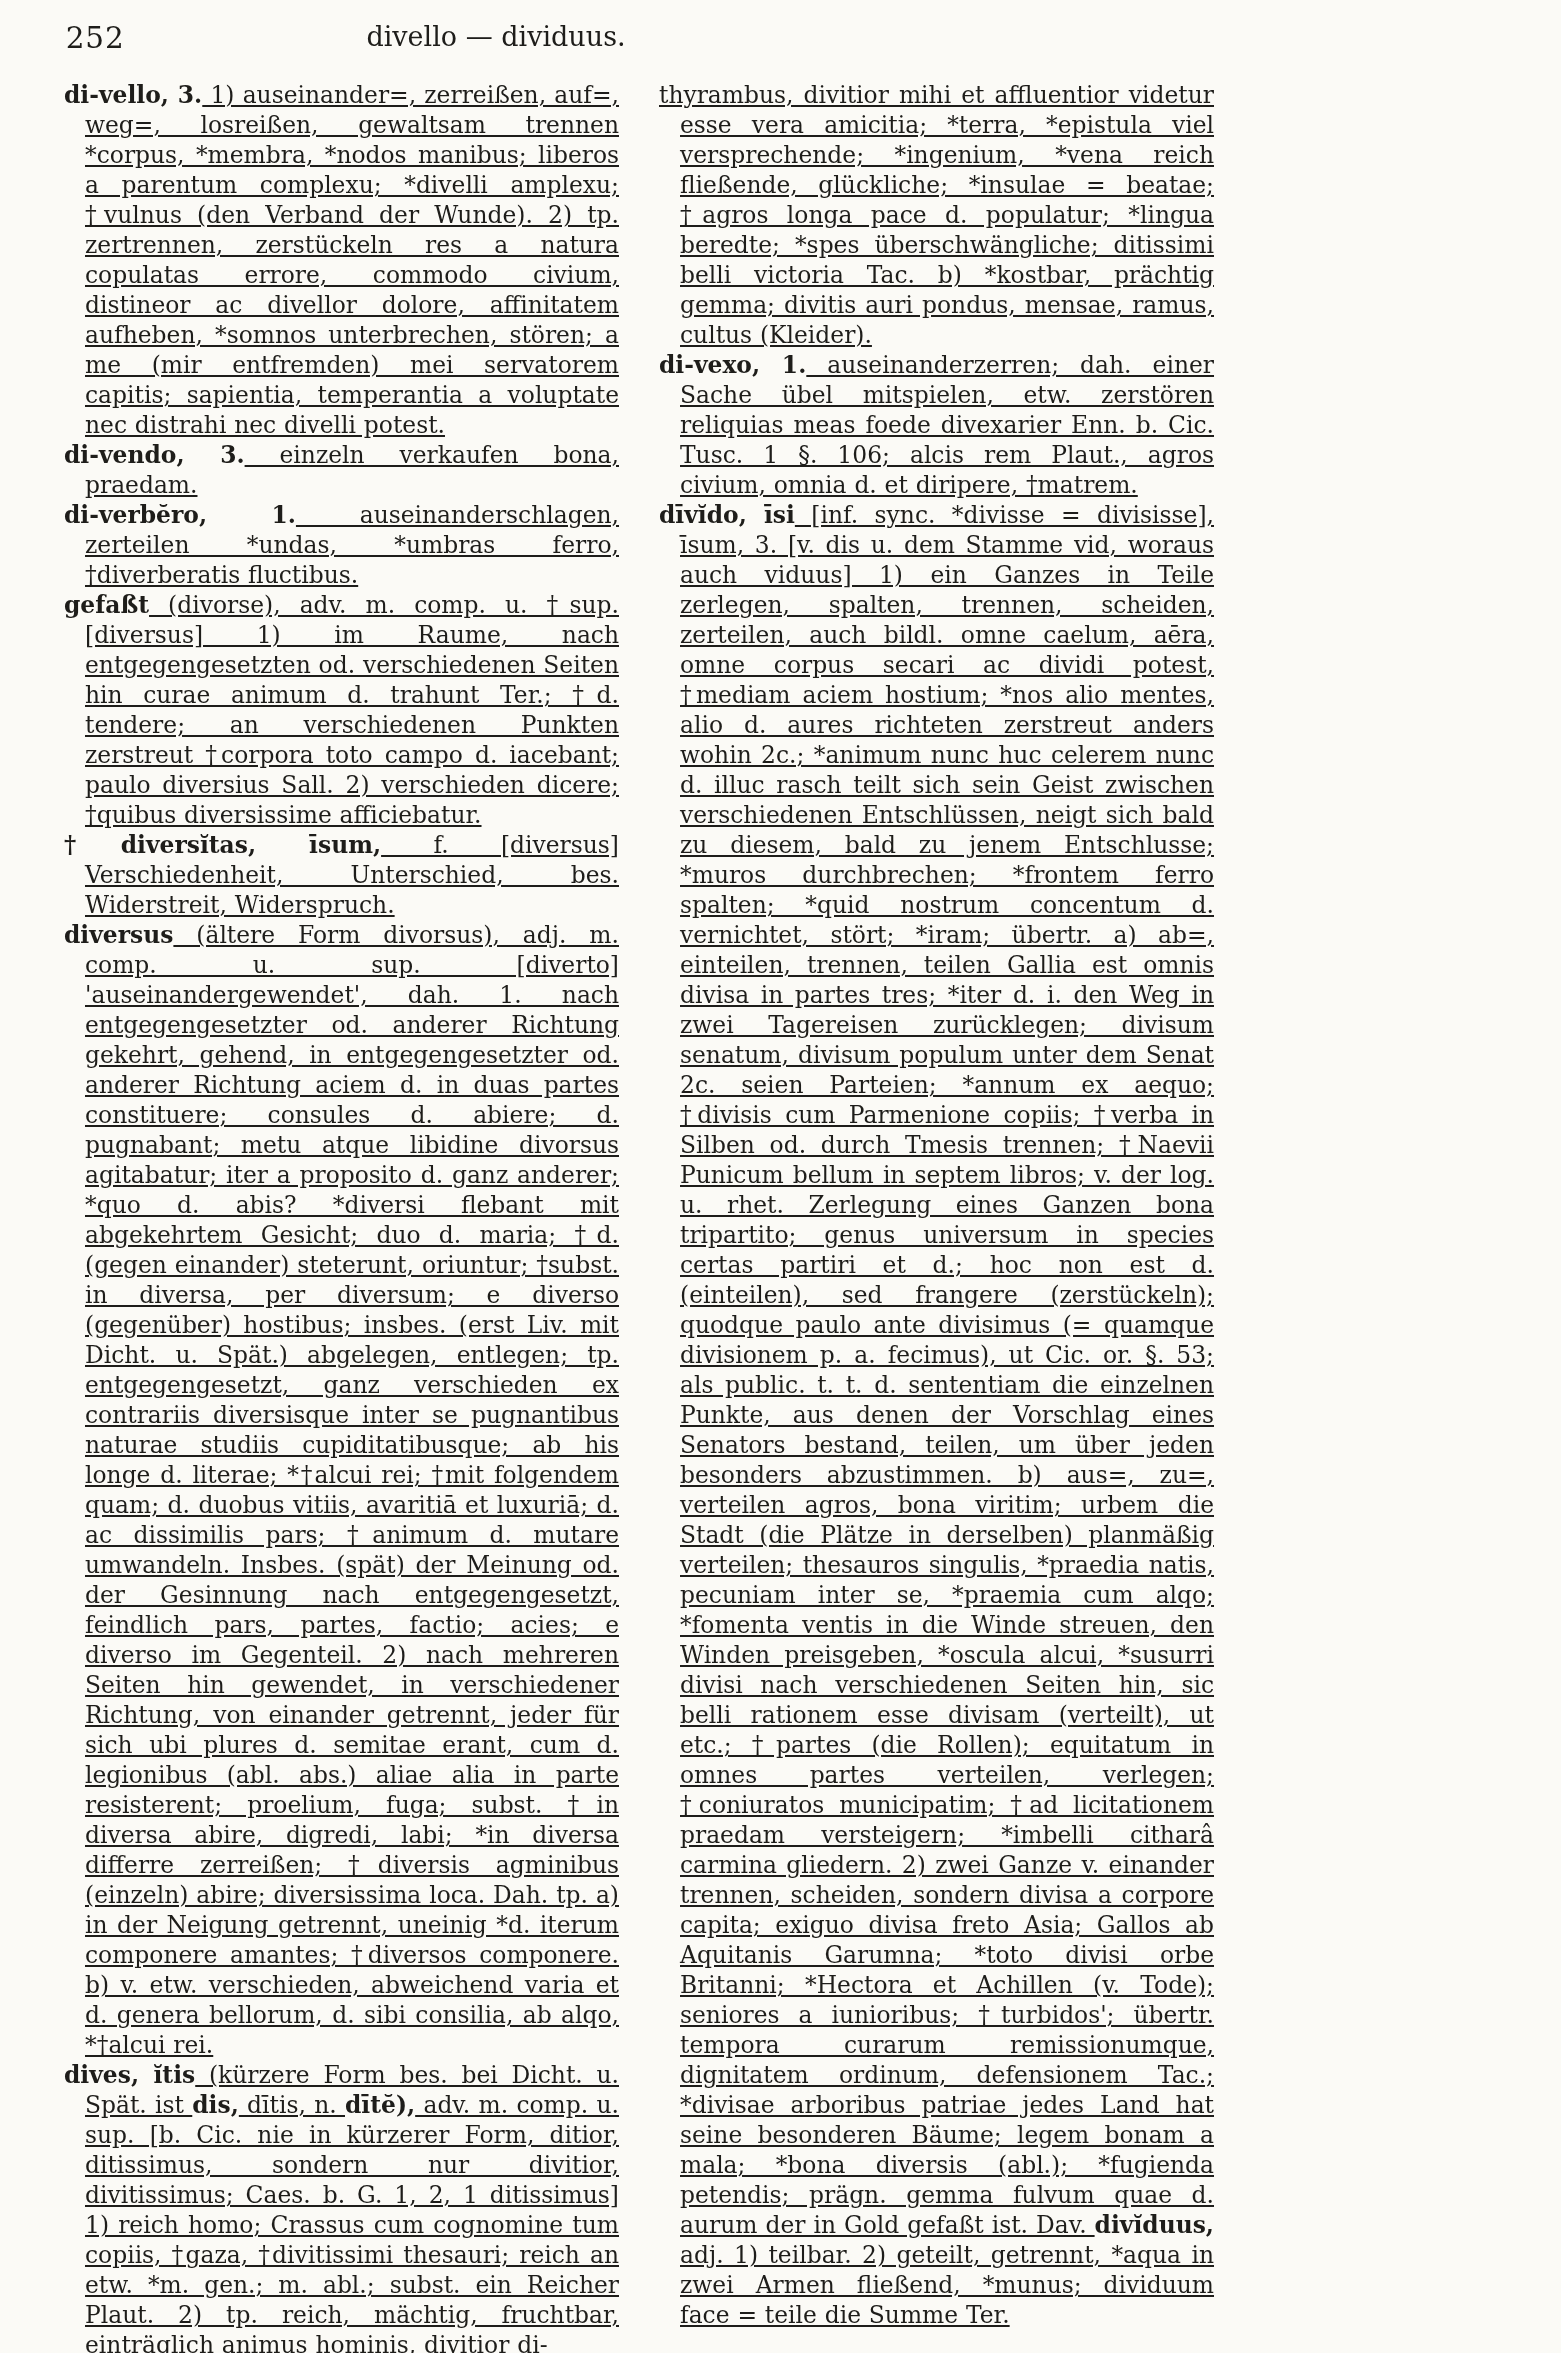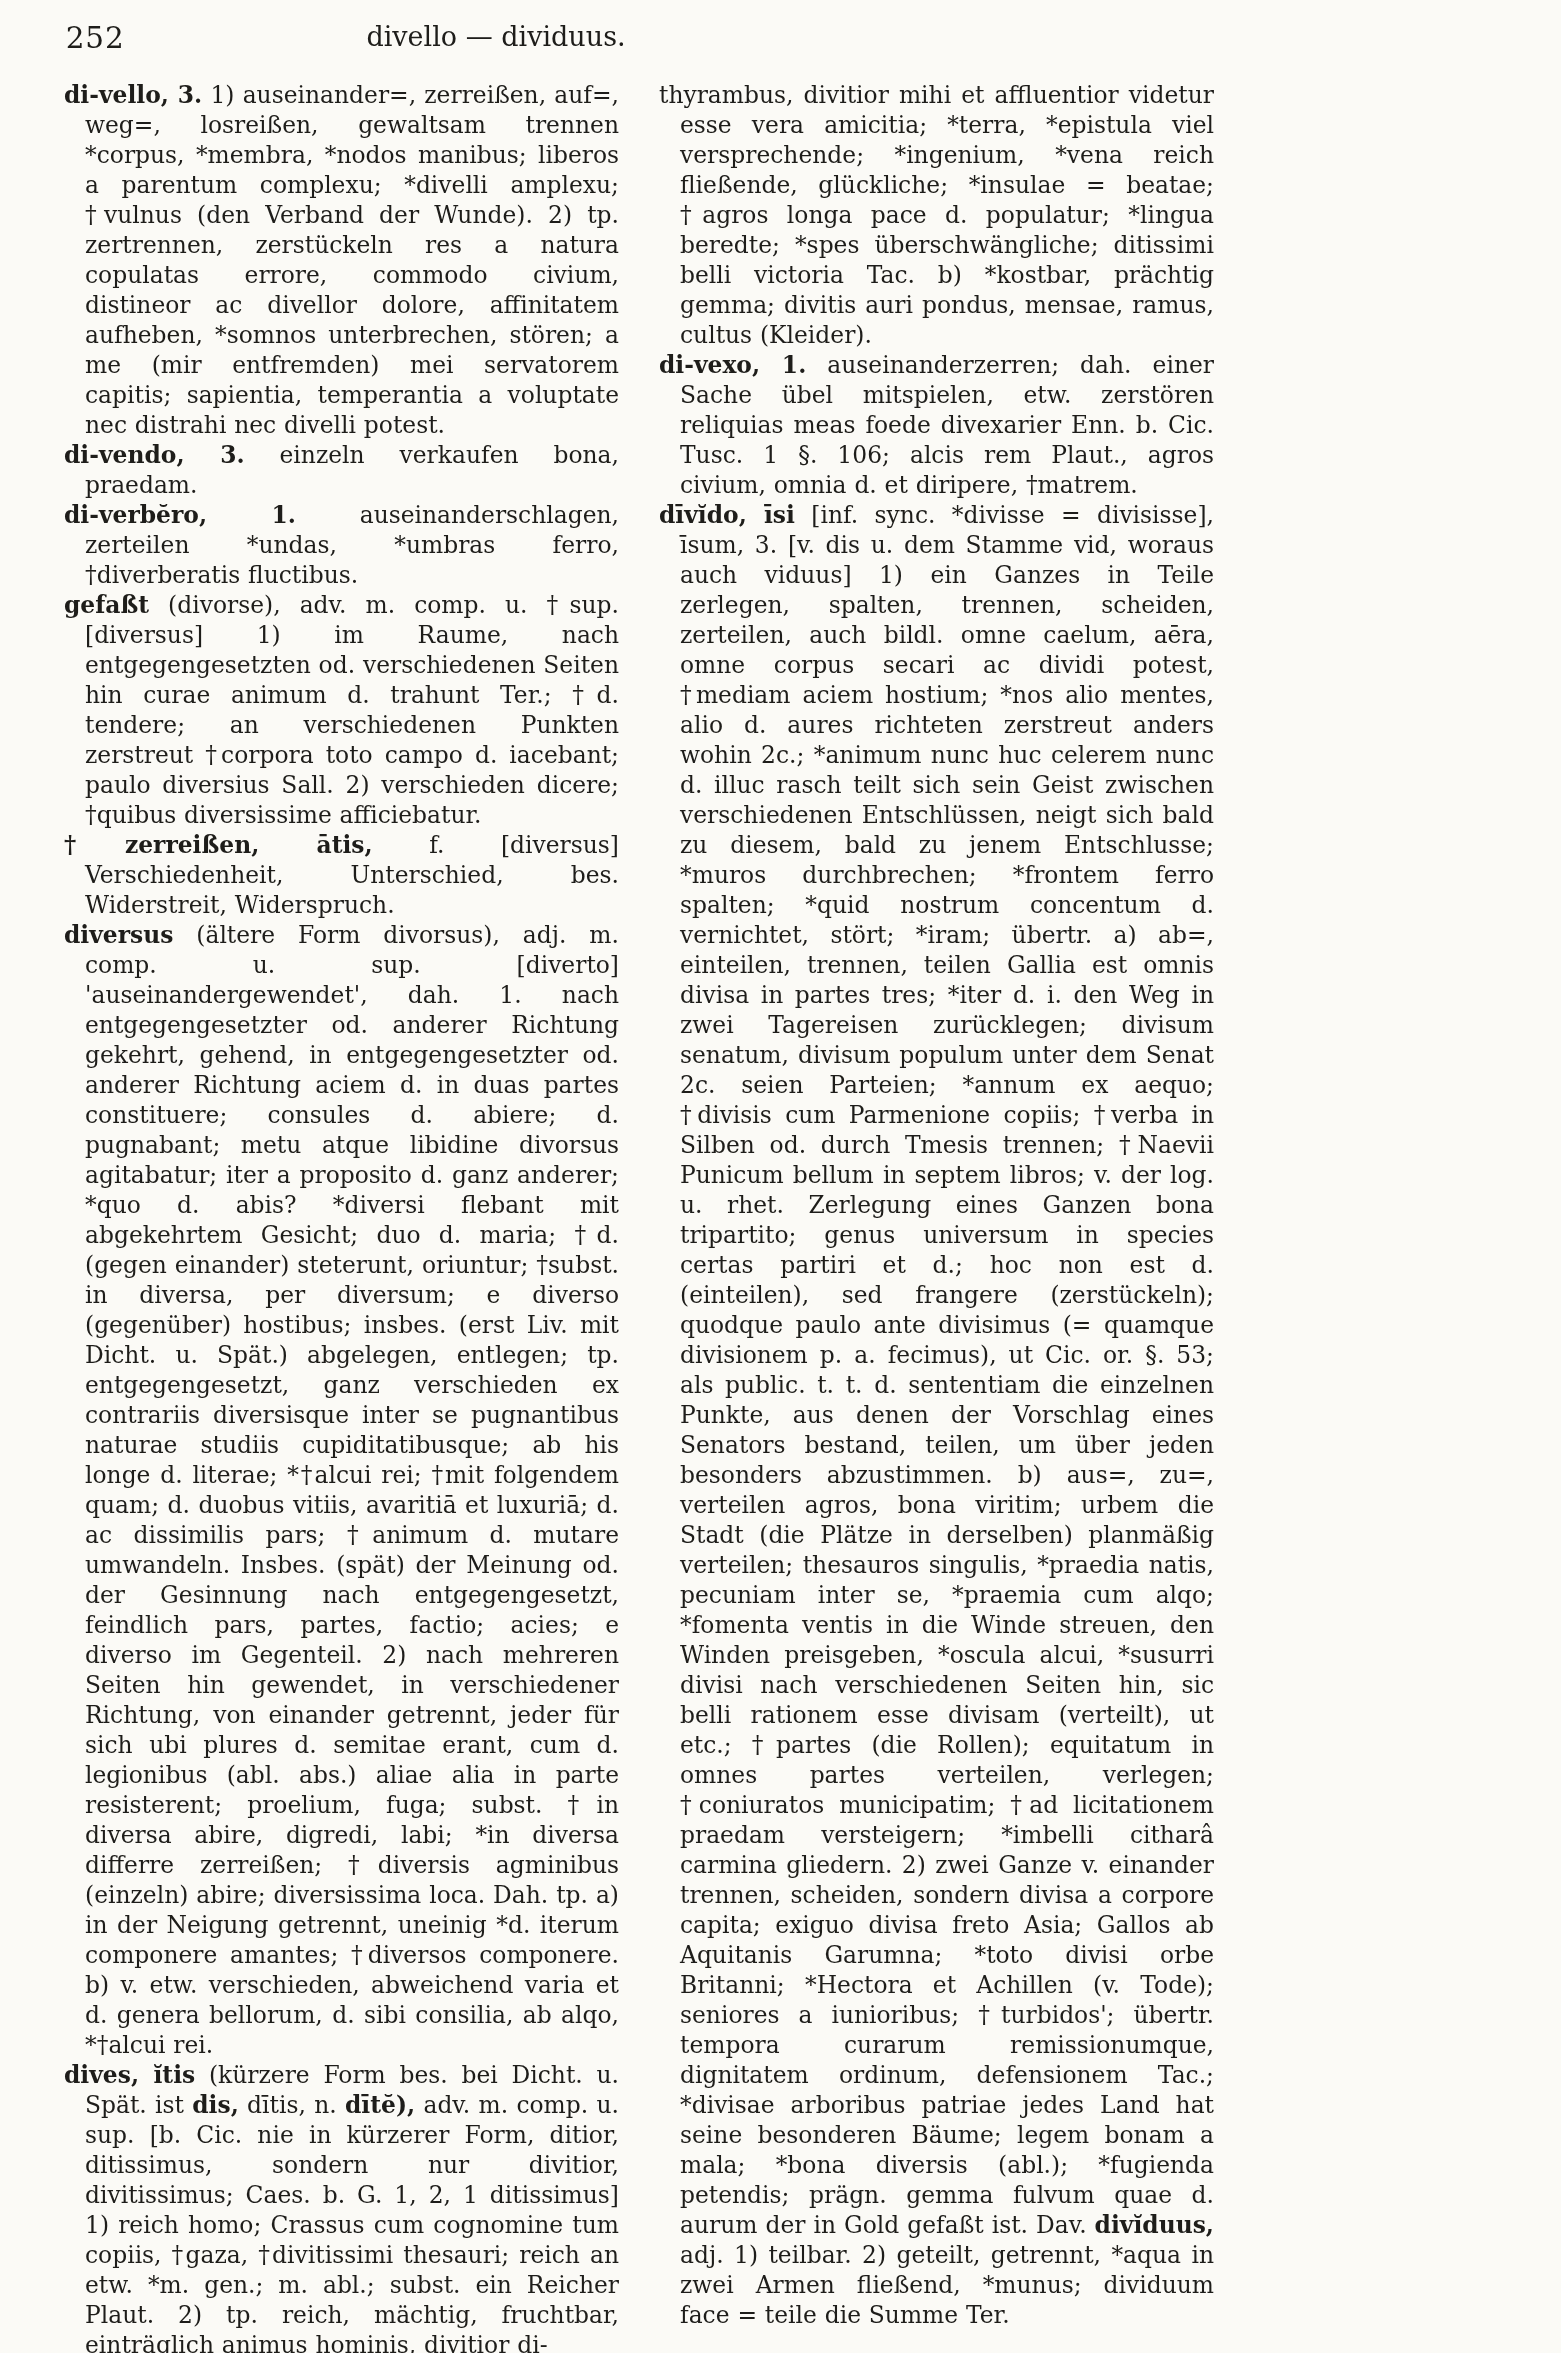--- a/index.html
+++ b/index.html
@@ -46,37 +46,37 @@
     line-height: 30px;
     text-align: justify;
     word-spacing: 0.4px;
   }
   .entry {
     margin: 0;
     padding-left: 21px;
     text-indent: -21px;
   }
   .entry b { font-weight: 700; }
-  .entry span { font-weight: 400; }
+  .entry span { font-weight: 400; text-decoration: underline; }
 </style>
 </head>
 <body>
 
 <div class="page">
   <div class="header">
     <span class="page-number">252</span>
     <span class="running-title">divello — dividuus.</span>
   </div>
   <div class="columns">
     <div class="col">
         <p class="entry"><b>di-vello, 3.</b><span> 1) auseinander=, zerreißen, auf=, weg=, losreißen, gewaltsam trennen *corpus, *membra, *nodos manibus; liberos a parentum complexu; *divelli amplexu; †vulnus (den Verband der Wunde). 2) tp. zertrennen, zerstückeln res a natura copulatas errore, commodo civium, distineor ac divellor dolore, affinitatem aufheben, *somnos unterbrechen, stören; a me (mir entfremden) mei servatorem capitis; sapientia, temperantia a voluptate nec distrahi nec divelli potest.</span></p>
         <p class="entry"><b>di-vendo, 3.</b><span> einzeln verkaufen bona, praedam.</span></p>
         <p class="entry"><b>di-verbĕro, 1.</b><span> auseinanderschlagen, zerteilen *undas, *umbras ferro, †diverberatis fluctibus.</span></p>
         <p class="entry"><b>gefaßt</b><span> (divorse), adv. m. comp. u. †sup. [diversus] 1) im Raume, nach entgegengesetzten od. verschiedenen Seiten hin curae animum d. trahunt Ter.; †d. tendere; an verschiedenen Punkten zerstreut †corpora toto campo d. iacebant; paulo diversius Sall. 2) verschieden dicere; †quibus diversissime afficiebatur.</span></p>
-        <p class="entry"><b>†zerreißen, ātis,</b><span> f. [diversus] Verschiedenheit, Unterschied, bes. Widerstreit, Widerspruch.</span></p>
+        <p class="entry"><b>†diversĭtas, īsum,</b><span> f. [diversus] Verschiedenheit, Unterschied, bes. Widerstreit, Widerspruch.</span></p>
         <p class="entry"><b>diversus</b><span> (ältere Form divorsus), adj. m. comp. u. sup. [diverto] 'auseinandergewendet', dah. 1. nach entgegengesetzter od. anderer Richtung gekehrt, gehend, in entgegengesetzter od. anderer Richtung aciem d. in duas partes constituere; consules d. abiere; d. pugnabant; metu atque libidine divorsus agitabatur; iter a proposito d. ganz anderer; *quo d. abis? *diversi flebant mit abgekehrtem Gesicht; duo d. maria; †d. (gegen einander) steterunt, oriuntur; †subst. in diversa, per diversum; e diverso (gegenüber) hostibus; insbes. (erst Liv. mit Dicht. u. Spät.) abgelegen, entlegen; tp. entgegengesetzt, ganz verschieden ex contrariis diversisque inter se pugnantibus naturae studiis cupiditatibusque; ab his longe d. literae; *†alcui rei; †mit folgendem quam; d. duobus vitiis, avaritiā et luxuriā; d. ac dissimilis pars; †animum d. mutare umwandeln. Insbes. (spät) der Meinung od. der Gesinnung nach entgegengesetzt, feindlich pars, partes, factio; acies; e diverso im Gegenteil. 2) nach mehreren Seiten hin gewendet, in verschiedener Richtung, von einander getrennt, jeder für sich ubi plures d. semitae erant, cum d. legionibus (abl. abs.) aliae alia in parte resisterent; proelium, fuga; subst. †in diversa abire, digredi, labi; *in diversa differre zerreißen; †diversis agminibus (einzeln) abire; diversissima loca. Dah. tp. a) in der Neigung getrennt, uneinig *d. iterum componere amantes; †diversos componere. b) v. etw. verschieden, abweichend varia et d. genera bellorum, d. sibi consilia, ab alqo, *†alcui rei.</span></p>
         <p class="entry"><b>dives, ĭtis</b><span> (kürzere Form bes. bei Dicht. u. Spät. ist </span><b>dis,</b><span> dītis, n. </span><b>dītĕ),</b><span> adv. m. comp. u. sup. [b. Cic. nie in kürzerer Form, ditior, ditissimus, sondern nur divitior, divitissimus; Caes. b. G. 1, 2, 1 ditissimus] 1) reich homo; Crassus cum cognomine tum copiis, †gaza, †divitissimi thesauri; reich an etw. *m. gen.; m. abl.; subst. ein Reicher Plaut. 2) tp. reich, mächtig, fruchtbar, einträglich animus hominis, divitior di-</span></p>
       </div>
     <div class="col">
         <p class="entry cont"><span>thyrambus, divitior mihi et affluentior videtur esse vera amicitia; *terra, *epistula viel versprechende; *ingenium, *vena reich fließende, glückliche; *insulae = beatae; †agros longa pace d. populatur; *lingua beredte; *spes überschwängliche; ditissimi belli victoria Tac. b) *kostbar, prächtig gemma; divitis auri pondus, mensae, ramus, cultus (Kleider).</span></p>
         <p class="entry"><b>di-vexo, 1.</b><span> auseinanderzerren; dah. einer Sache übel mitspielen, etw. zerstören reliquias meas foede divexarier Enn. b. Cic. Tusc. 1 §. 106; alcis rem Plaut., agros civium, omnia d. et diripere, †matrem.</span></p>
         <p class="entry"><b>dīvĭdo, īsi</b><span> [inf. sync. *divisse = divisisse], īsum, 3. [v. dis u. dem Stamme vid, woraus auch viduus] 1) ein Ganzes in Teile zerlegen, spalten, trennen, scheiden, zerteilen, auch bildl. omne caelum, aēra, omne corpus secari ac dividi potest, †mediam aciem hostium; *nos alio mentes, alio d. aures richteten zerstreut anders wohin 2c.; *animum nunc huc celerem nunc d. illuc rasch teilt sich sein Geist zwischen verschiedenen Entschlüssen, neigt sich bald zu diesem, bald zu jenem Entschlusse; *muros durchbrechen; *frontem ferro spalten; *quid nostrum concentum d. vernichtet, stört; *iram; übertr. a) ab=, einteilen, trennen, teilen Gallia est omnis divisa in partes tres; *iter d. i. den Weg in zwei Tagereisen zurücklegen; divisum senatum, divisum populum unter dem Senat 2c. seien Parteien; *annum ex aequo; †divisis cum Parmenione copiis; †verba in Silben od. durch Tmesis trennen; †Naevii Punicum bellum in septem libros; v. der log. u. rhet. Zerlegung eines Ganzen bona tripartito; genus universum in species certas partiri et d.; hoc non est d. (einteilen), sed frangere (zerstückeln); quodque paulo ante divisimus (= quamque divisionem p. a. fecimus), ut Cic. or. §. 53; als public. t. t. d. sententiam die einzelnen Punkte, aus denen der Vorschlag eines Senators bestand, teilen, um über jeden besonders abzustimmen. b) aus=, zu=, verteilen agros, bona viritim; urbem die Stadt (die Plätze in derselben) planmäßig verteilen; thesauros singulis, *praedia natis, pecuniam inter se, *praemia cum alqo; *fomenta ventis in die Winde streuen, den Winden preisgeben, *oscula alcui, *susurri divisi nach verschiedenen Seiten hin, sic belli rationem esse divisam (verteilt), ut etc.; †partes (die Rollen); equitatum in omnes partes verteilen, verlegen; †coniuratos municipatim; †ad licitationem praedam versteigern; *imbelli citharâ carmina gliedern. 2) zwei Ganze v. einander trennen, scheiden, sondern divisa a corpore capita; exiguo divisa freto Asia; Gallos ab Aquitanis Garumna; *toto divisi orbe Britanni; *Hectora et Achillen (v. Tode); seniores a iunioribus; †turbidos'; übertr. tempora curarum remissionumque, dignitatem ordinum, defensionem Tac.; *divisae arboribus patriae jedes Land hat seine besonderen Bäume; legem bonam a mala; *bona diversis (abl.); *fugienda petendis; prägn. gemma fulvum quae d. aurum der in Gold gefaßt ist. Dav. </span><b>divĭduus,</b><span> adj. 1) teilbar. 2) geteilt, getrennt, *aqua in zwei Armen fließend, *munus; dividuum face = teile die Summe Ter.</span></p>
       </div>
   </div>
 </div>

